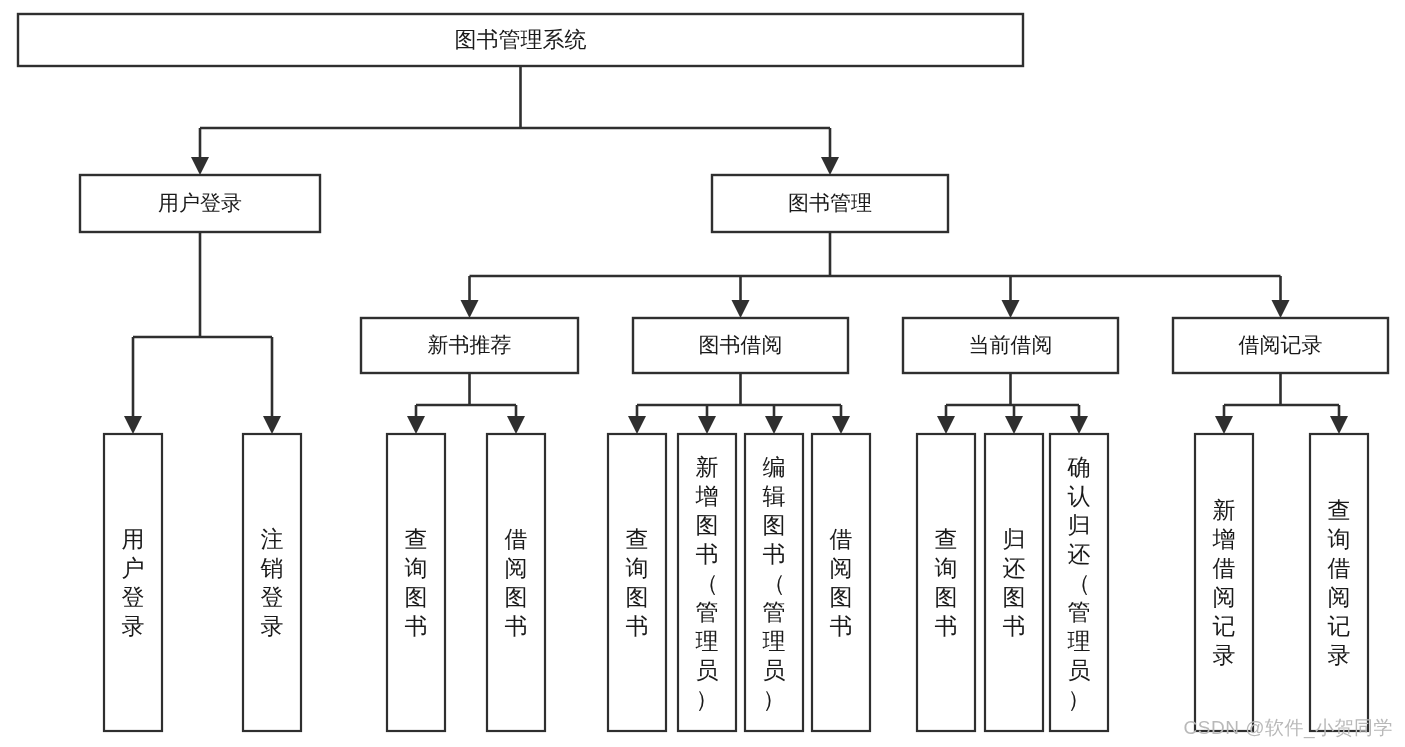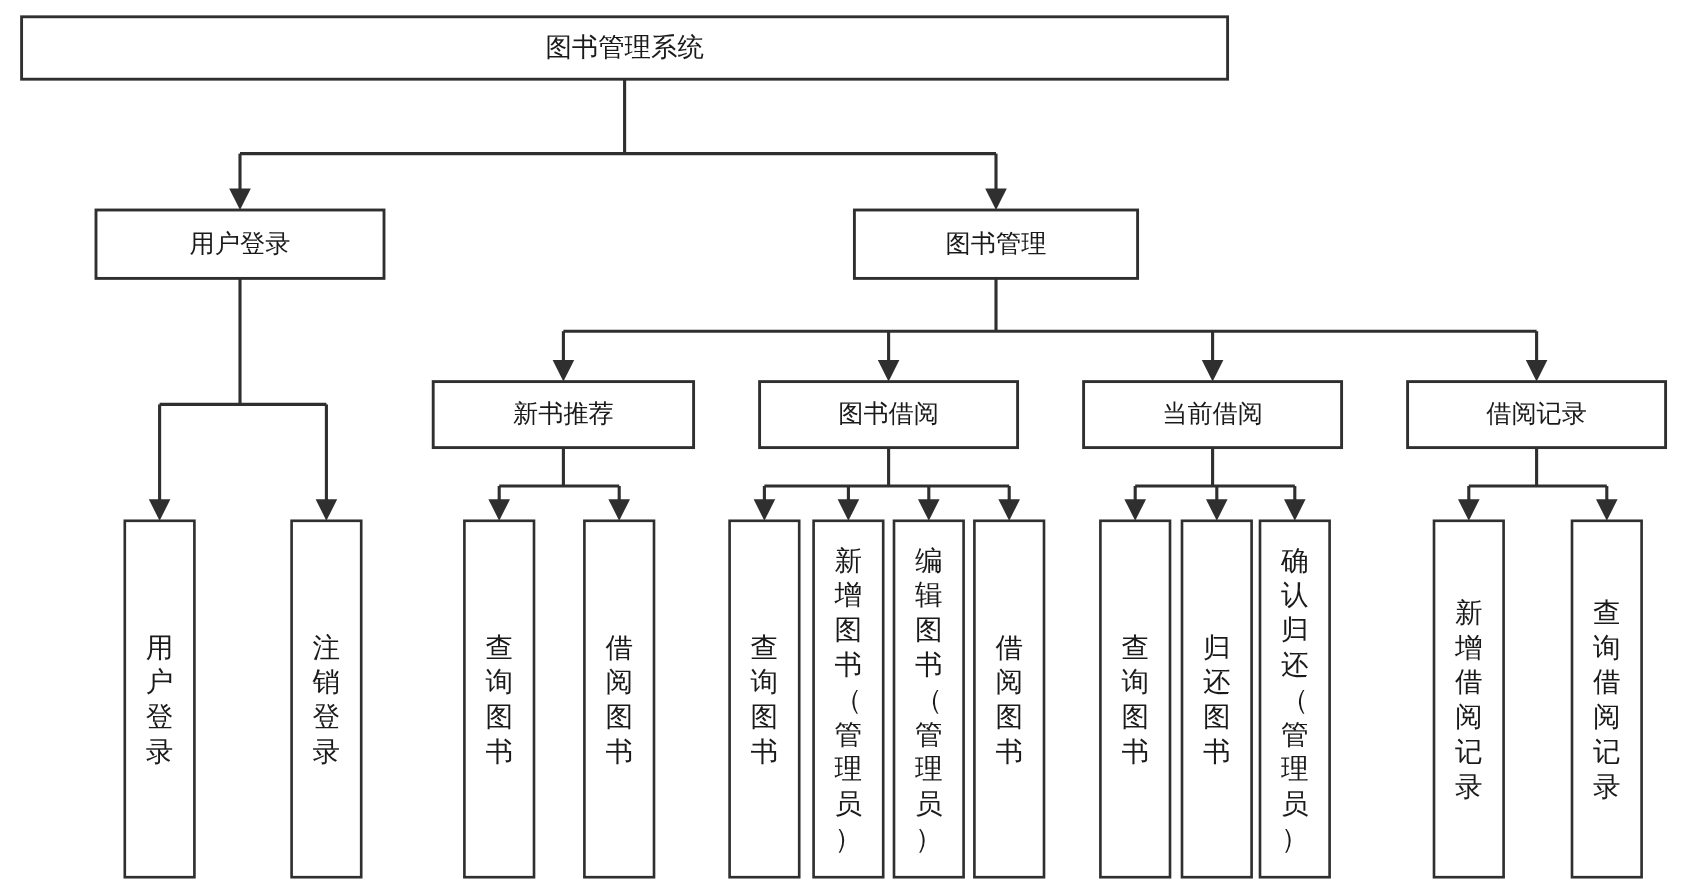--- a/index.html
+++ b/index.html
@@ -206,13 +206,14 @@
         <g>
           <rect x="1195" y="434" width="58" height="297" class="node-box thin"></rect>
           <text x="1224" class="vert-label"><tspan x="1224" y="518.12">新</tspan><tspan x="1224" y="547.12">增</tspan><tspan x="1224" y="576.12">借</tspan><tspan x="1224" y="605.12">阅</tspan><tspan x="1224" y="634.12">记</tspan><tspan x="1224" y="663.12">录</tspan></text>
         </g>
         <g>
           <rect x="1310" y="434" width="58" height="297" class="node-box thin"></rect>
           <text x="1339" class="vert-label"><tspan x="1339" y="518.12">查</tspan><tspan x="1339" y="547.12">询</tspan><tspan x="1339" y="576.12">借</tspan><tspan x="1339" y="605.12">阅</tspan><tspan x="1339" y="634.12">记</tspan><tspan x="1339" y="663.12">录</tspan></text>
         </g>
       </g>
   </svg>
+  <div class="watermark">CSDN @软件_小贺同学</div>
 </div>
 
 </body></html>

